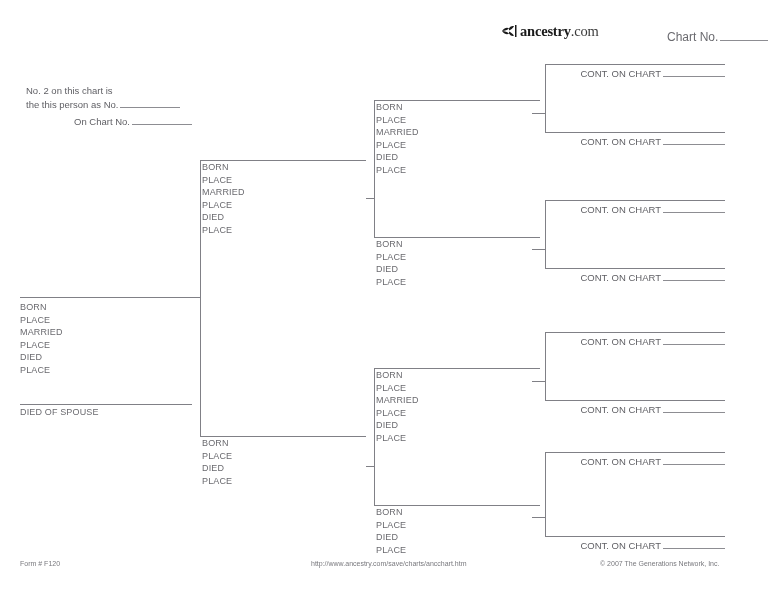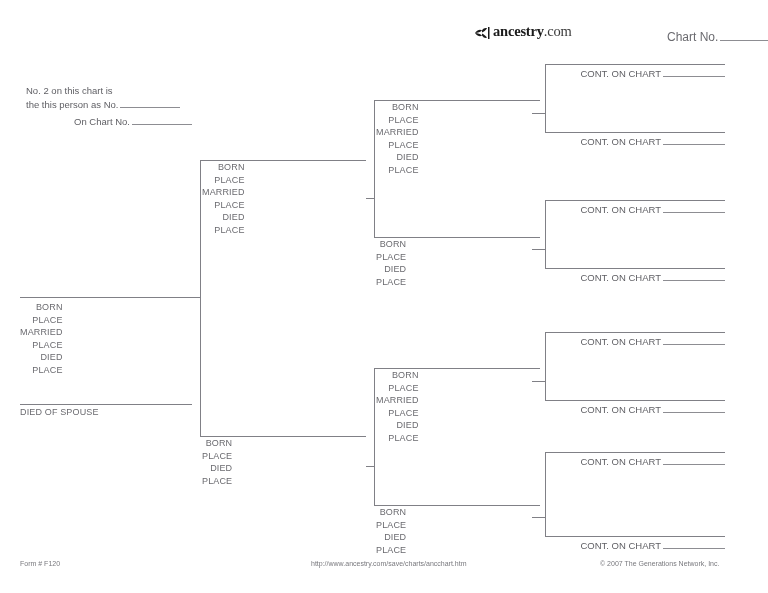--- a/index.html
+++ b/index.html
@@ -24,25 +24,25 @@
     left: 26px;
     top: 20px;
     font-size: 23px;
     font-weight: bold;
     color: #231f20;
     letter-spacing: -0.2px;
   }
 
   #logo-block {
     position: absolute;
-    left: 474px;
+    left: 501px;
     top: 22px;
     height: 18px;
     display: flex;
-    align-items: flex-end;
+    align-items: center;
     font-family: "Liberation Serif", serif;
   }
   #logo-mark {
     width: 18px;
     height: 14px;
     margin-right: 1px;
     display: block;
   }
   #logo-word {
     font-size: 14.5px;
@@ -112,21 +112,21 @@
 
   
   .fields {
     position: absolute;
     font-size: 9px;
     line-height: 12.6px;
     color: #6a6a6f;
     letter-spacing: 0.15px;
     white-space: nowrap;
   }
-  .fields div { height: 12.6px; text-align: right; }
+  .fields div { height: 12.6px; }
 
   
   #spouse-label {
     position: absolute;
     left: 20px;
     top: 407px;
     font-size: 9px;
     color: #6a6a6f;
     letter-spacing: 0.15px;
     white-space: nowrap;

